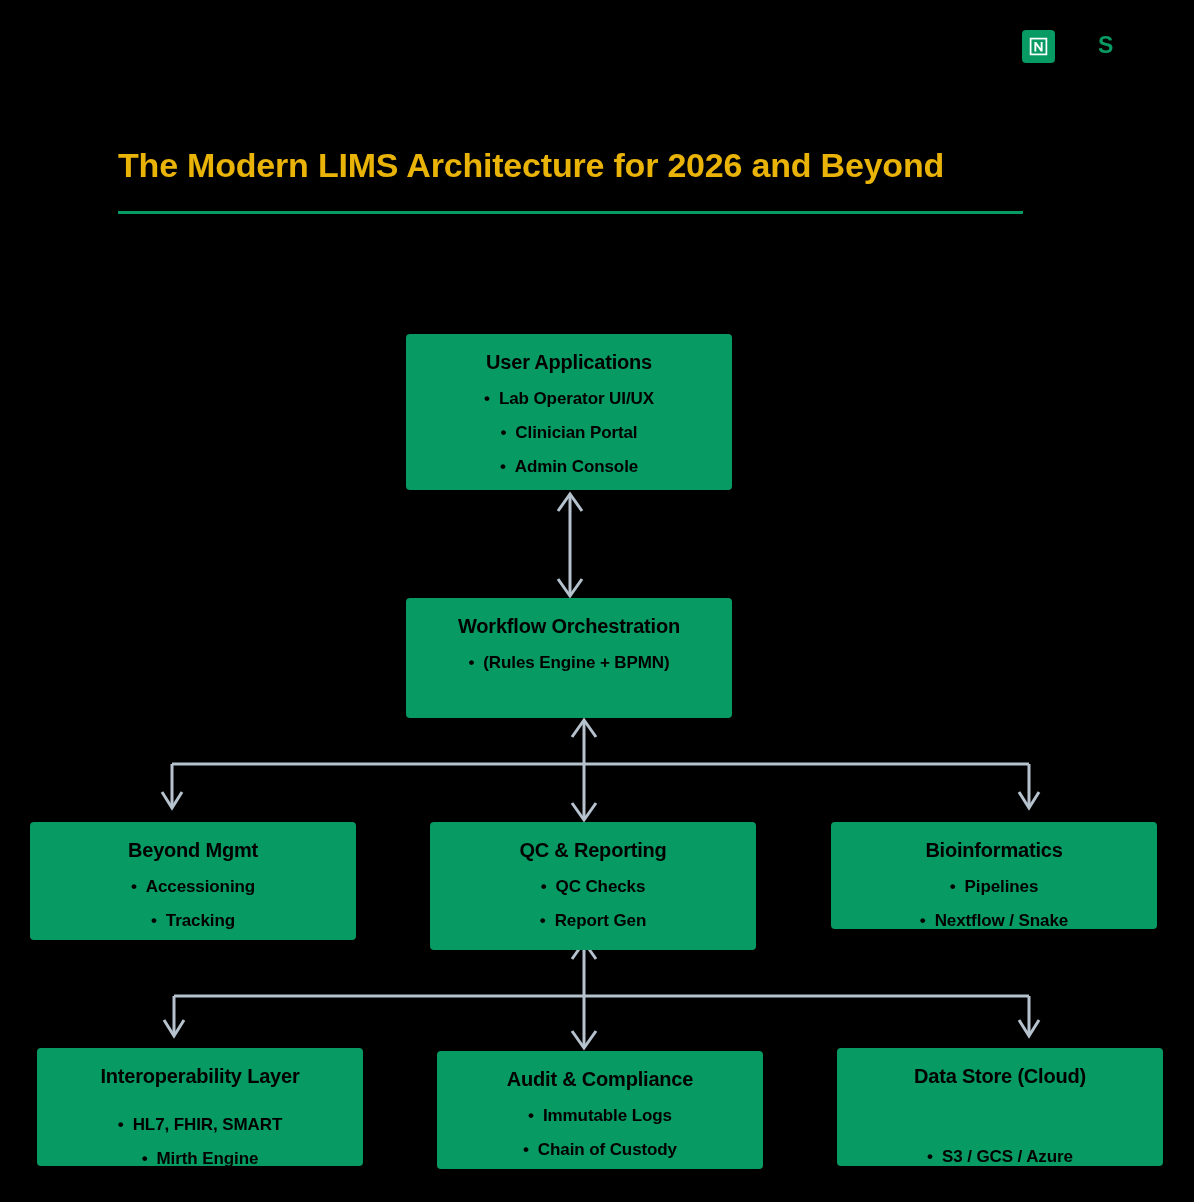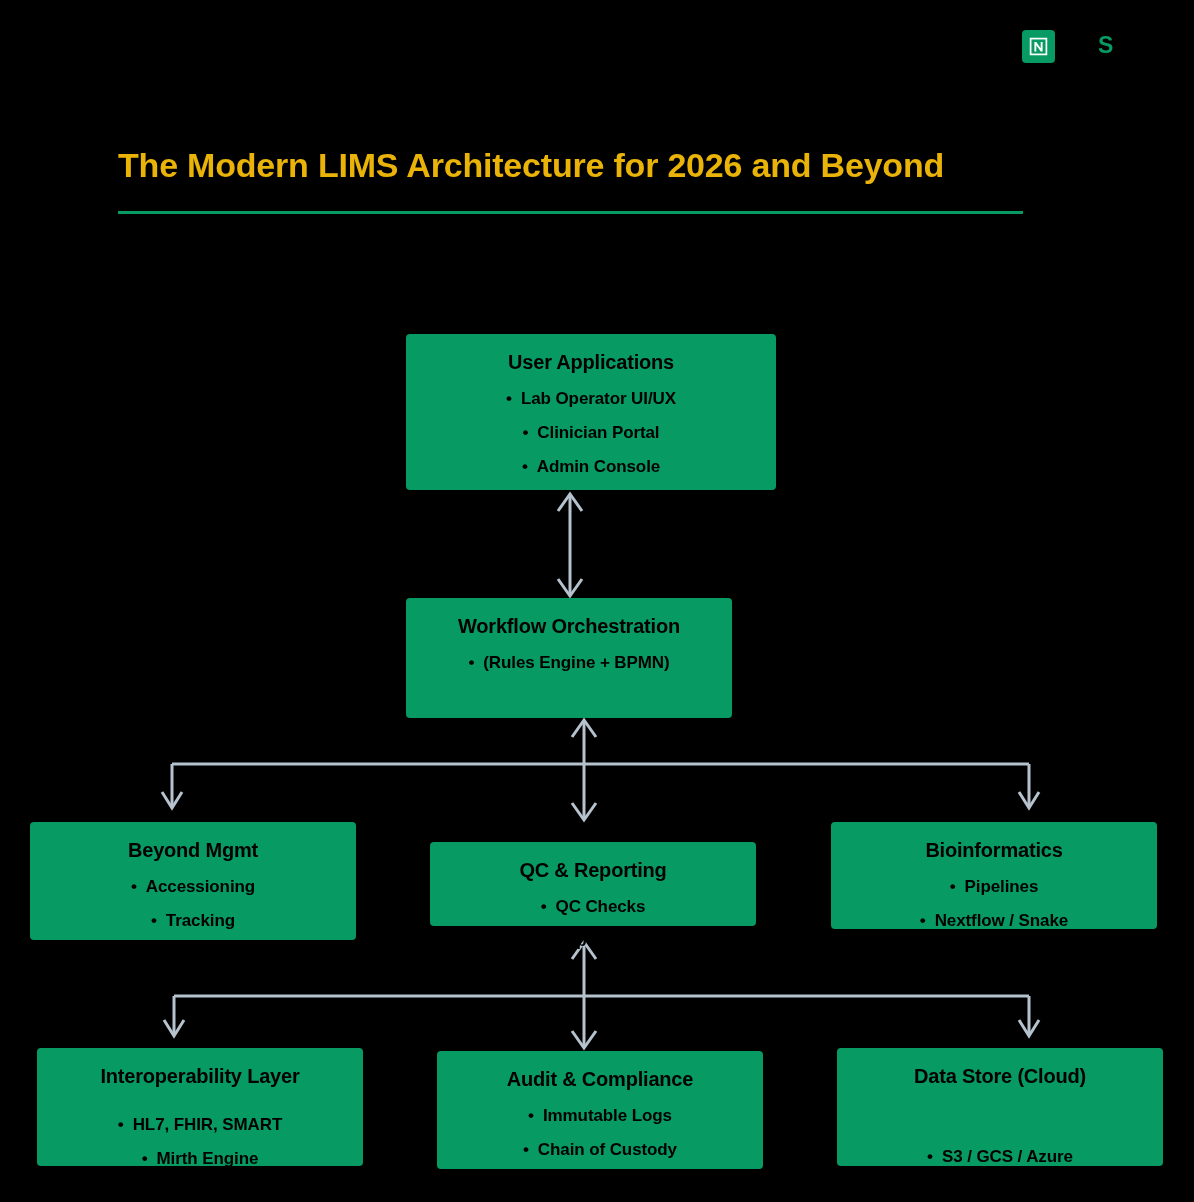--- a/index.html
+++ b/index.html
@@ -121,24 +121,24 @@
     white-space: nowrap;
   }
   .node-list li::before {
     content: "\2022";
     display: inline-block;
     margin-right: 9px;
     font-size: 17px;
   }
 
   
-  #node-user-applications   { left: 406px; top: 334px;  width: 370px; height: 156px; }
+  #node-user-applications   { left: 406px; top: 334px;  width: 326px; height: 156px; }
   #node-workflow            { left: 406px; top: 598px;  width: 326px; height: 120px; }
   #node-sample-mgmt         { left: 30px;  top: 822px;  width: 326px; height: 118px; }
-  #node-qc-reporting        { left: 430px; top: 822px;  width: 326px; height: 84px; margin-top: 20px; }
+  #node-qc-reporting        { left: 430px; top: 822px;  width: 326px; height: 128px; }
   #node-bioinformatics      { left: 831px; top: 822px;  width: 326px; height: 107px; }
   #node-interoperability    { left: 37px;  top: 1048px; width: 326px; height: 118px; gap: 12px; }
   #node-audit-compliance    { left: 437px; top: 1051px; width: 326px; height: 118px; }
   #node-data-store          { left: 837px; top: 1048px; width: 326px; height: 118px; gap: 44px; }
 </style>
 </head>
 <body>
 
 <div class="header-bar">
   <div class="brand-logo">

